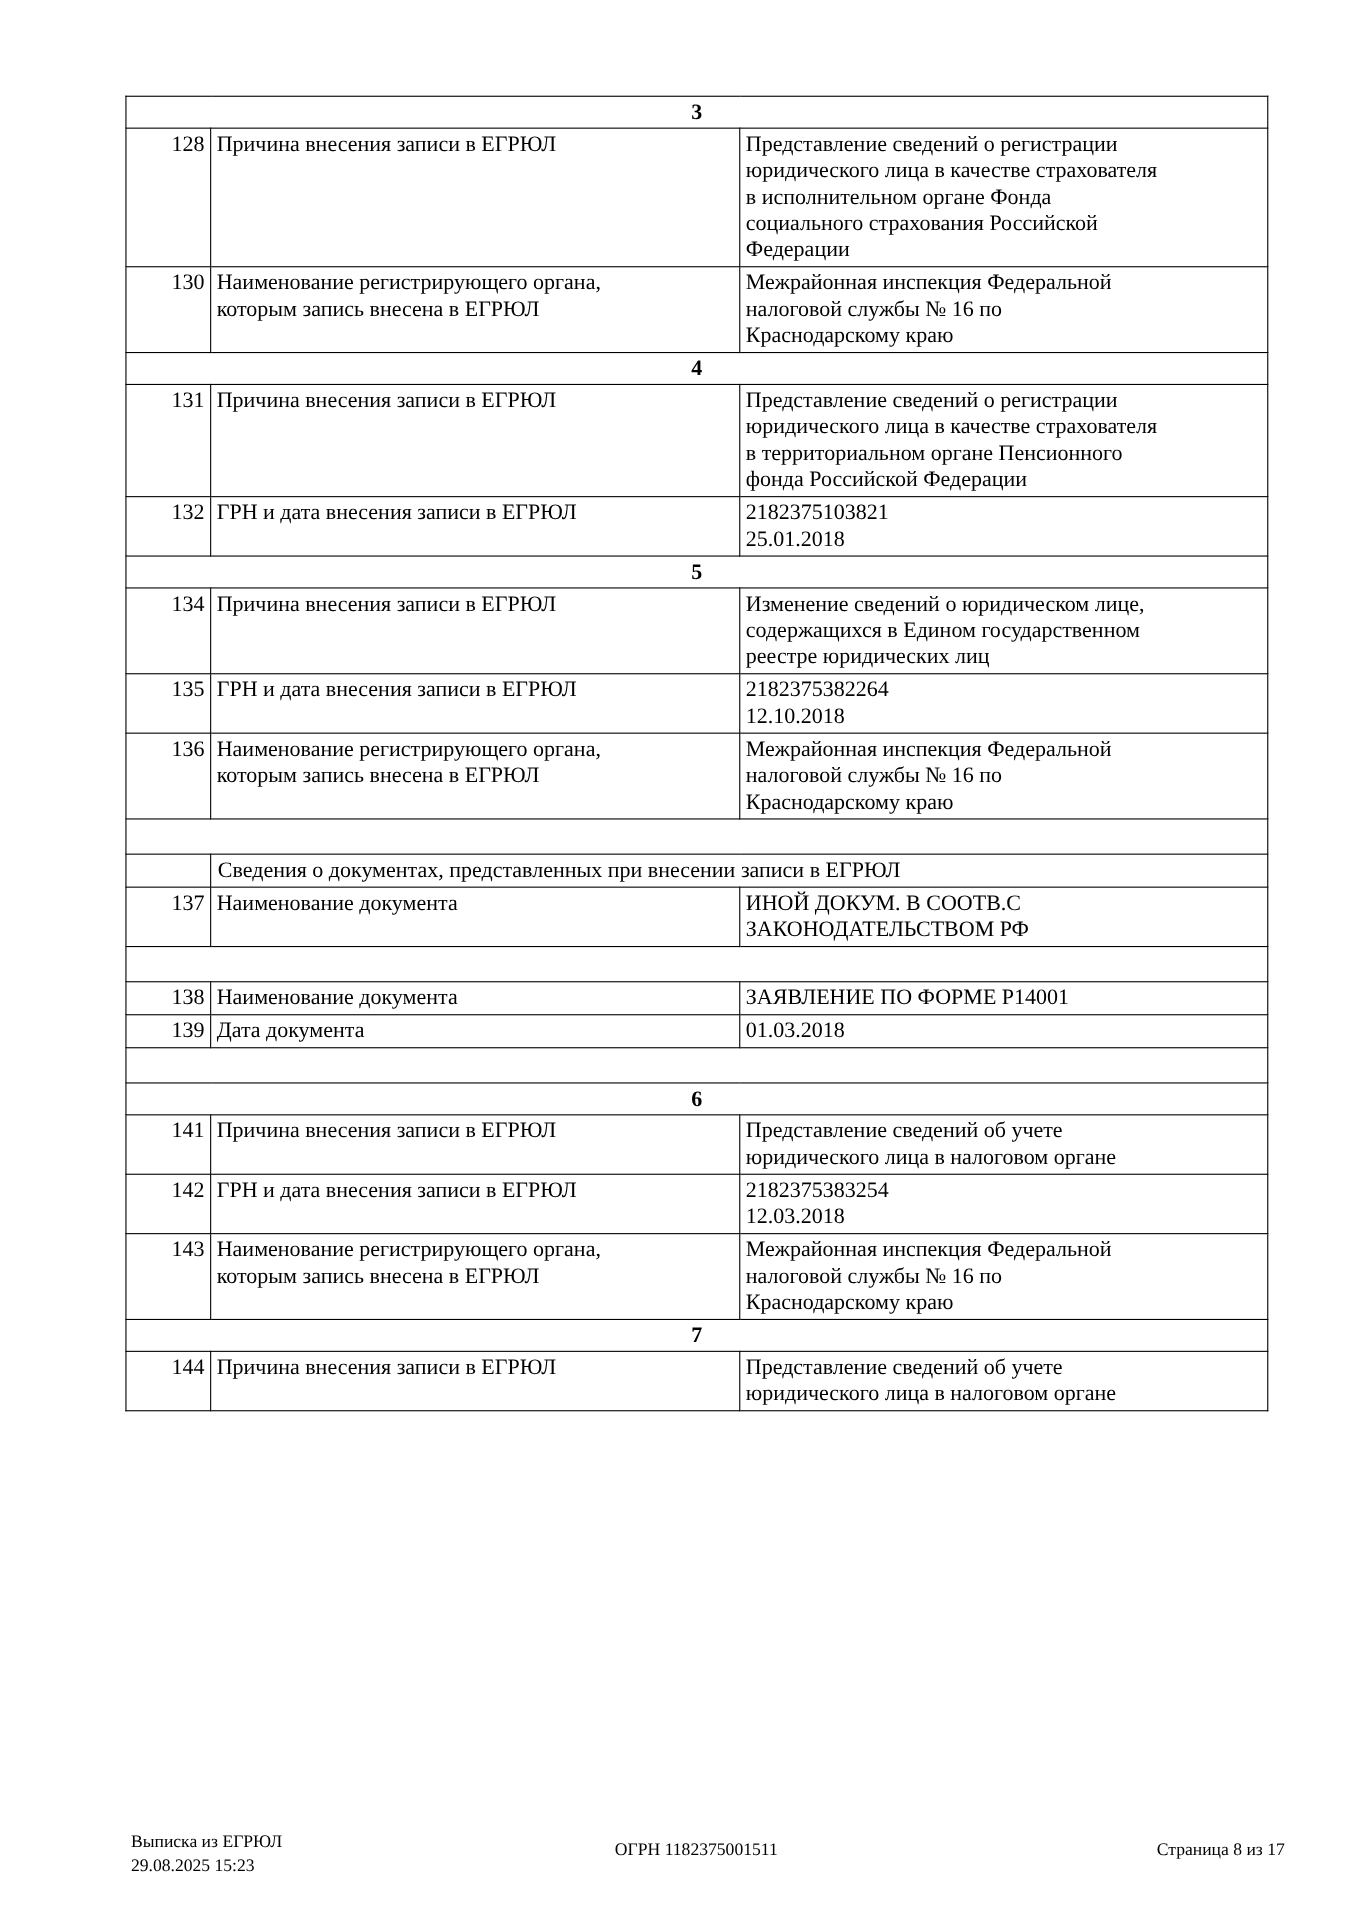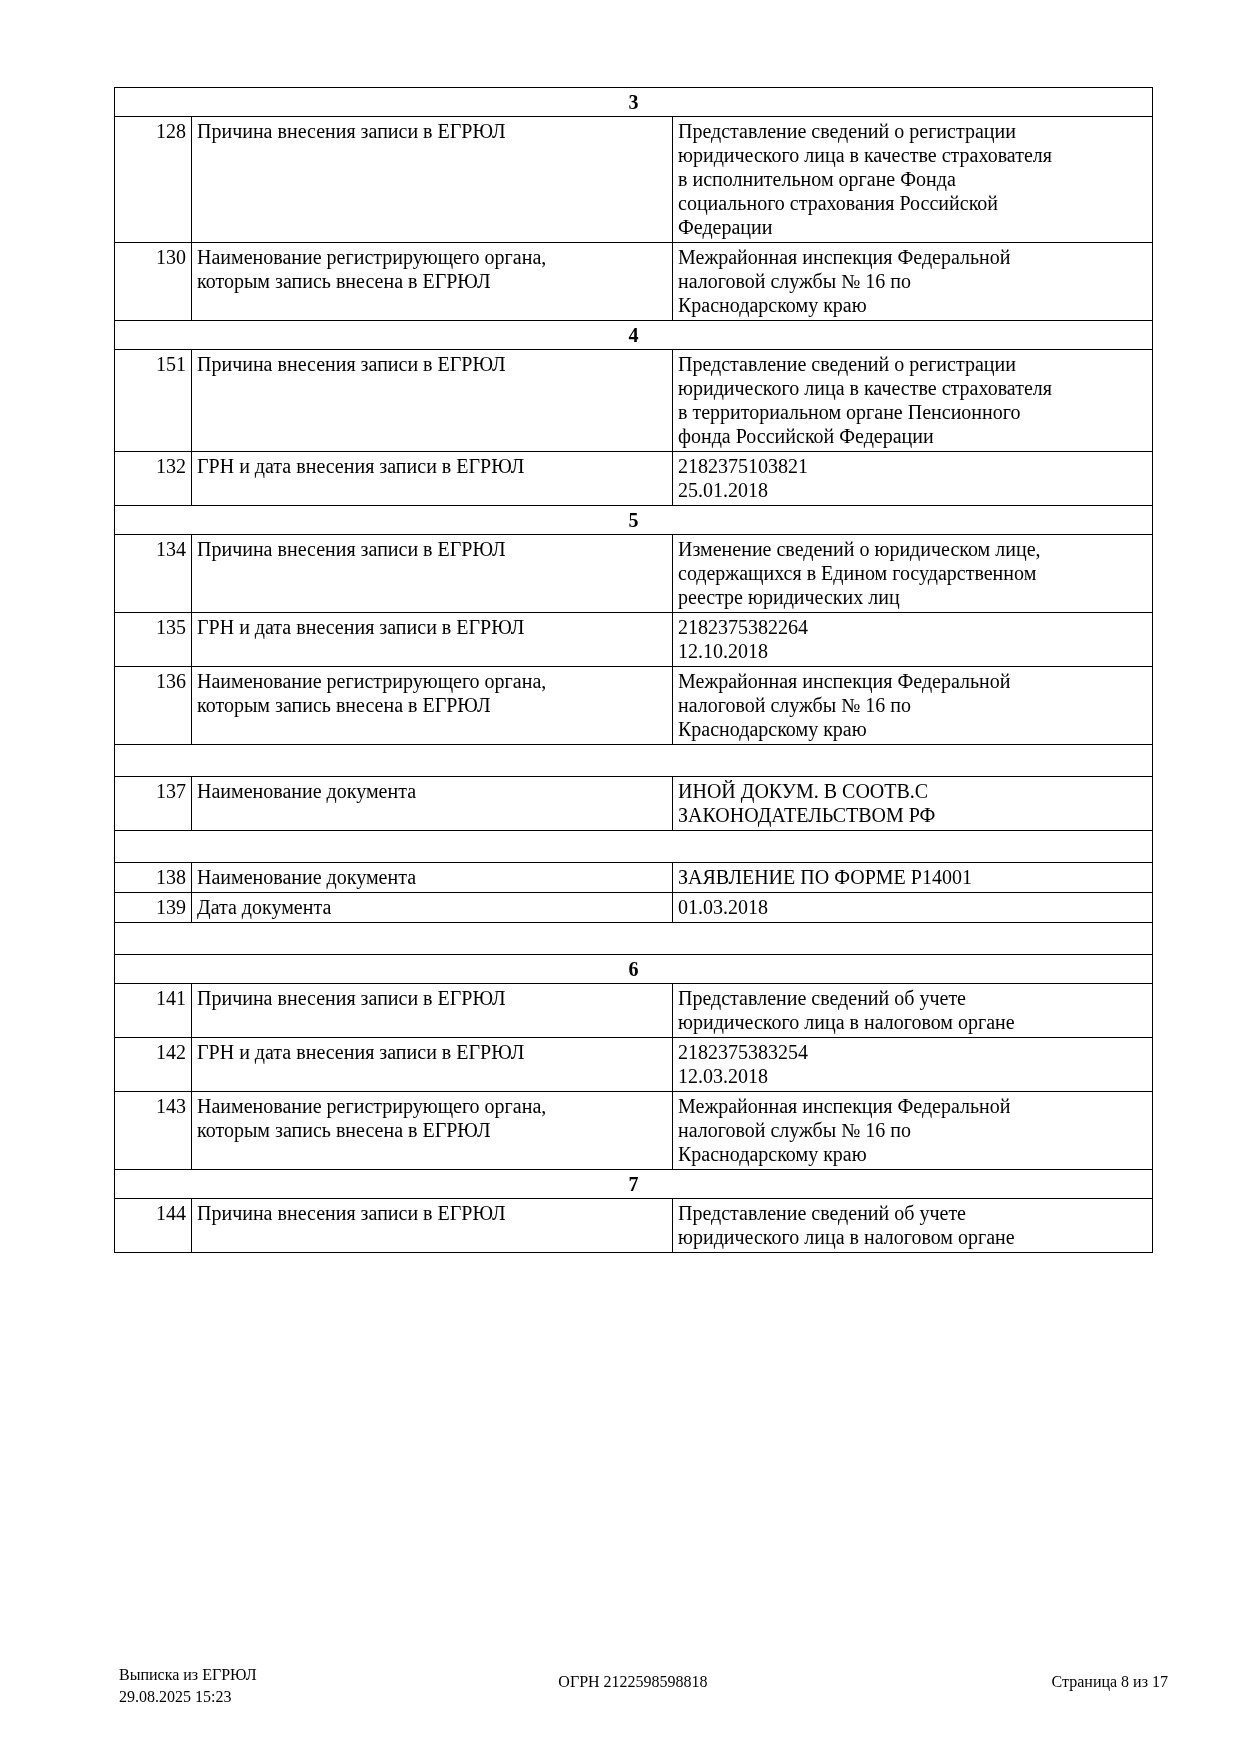--- a/index.html
+++ b/index.html
@@ -107,21 +107,21 @@
         <td>Наименование регистрирующего органа,
 которым запись внесена в ЕГРЮЛ</td>
         <td>Межрайонная инспекция Федеральной
 налоговой службы № 16 по
 Краснодарскому краю</td>
       </tr>
       <tr class="section-row">
         <td colspan="3">4</td>
       </tr>
       <tr>
-        <td class="num-cell">151</td>
+        <td class="num-cell">131</td>
         <td>Причина внесения записи в ЕГРЮЛ</td>
         <td>Представление сведений о регистрации
 юридического лица в качестве страхователя
 в территориальном органе Пенсионного
 фонда Российской Федерации</td>
       </tr>
       <tr>
         <td class="num-cell">132</td>
         <td>ГРН и дата внесения записи в ЕГРЮЛ</td>
         <td>2182375103821
@@ -146,20 +146,24 @@
       <tr>
         <td class="num-cell">136</td>
         <td>Наименование регистрирующего органа,
 которым запись внесена в ЕГРЮЛ</td>
         <td>Межрайонная инспекция Федеральной
 налоговой службы № 16 по
 Краснодарскому краю</td>
       </tr>
       <tr class="spacer-row">
         <td colspan="3"></td>
+      </tr>
+      <tr class="group-row">
+        <td class="num-cell"></td>
+        <td colspan="2" class="group-title">Сведения о документах, представленных при внесении записи в ЕГРЮЛ</td>
       </tr>
       <tr>
         <td class="num-cell">137</td>
         <td>Наименование документа</td>
         <td>ИНОЙ ДОКУМ. В СООТВ.С
 ЗАКОНОДАТЕЛЬСТВОМ РФ</td>
       </tr>
       <tr class="spacer-row">
         <td colspan="3"></td>
       </tr>
@@ -209,15 +213,15 @@
 юридического лица в налоговом органе</td>
       </tr>
     </tbody>
 </table>
 
 <div class="footer">
   <div class="footer-left">
     <div>Выписка из ЕГРЮЛ</div>
     <div>29.08.2025 15:23</div>
   </div>
-  <div class="footer-center">ОГРН 2122598598818</div>
+  <div class="footer-center">ОГРН 1182375001511</div>
   <div class="footer-right">Страница 8 из 17</div>
 </div>
 
 </body></html>

